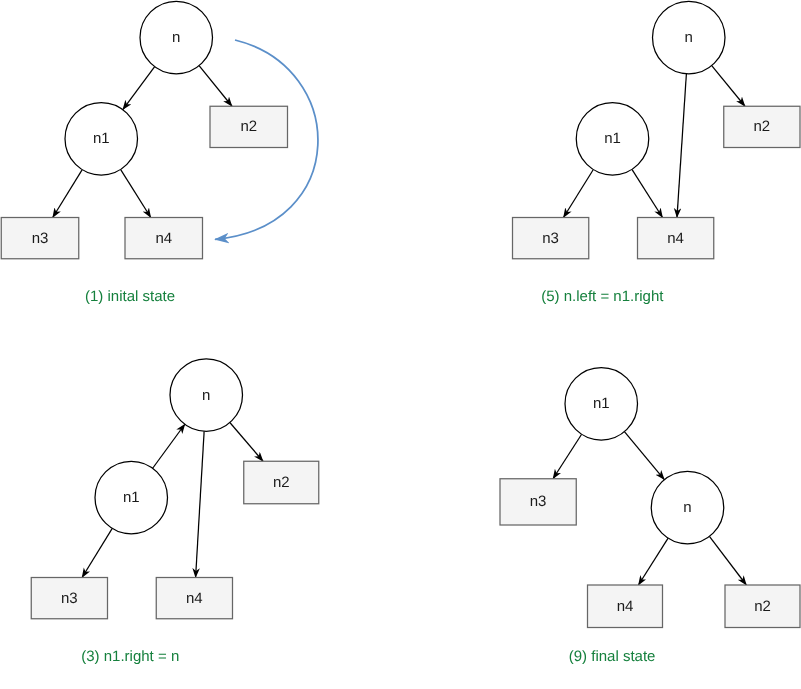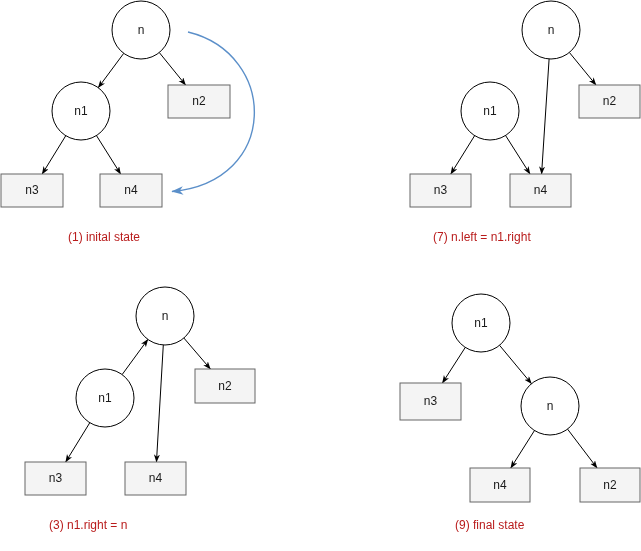--- a/index.html
+++ b/index.html
@@ -50,21 +50,21 @@
   }
   .edge-blue {
     fill: none;
     stroke: #5b8fc9;
     stroke-width: 1.4;
   }
   .caption {
     position: absolute;
     font-family: "Liberation Sans", sans-serif;
     font-size: 12px;
-    color: #b91c1c;
+    color: #15803d;
     white-space: nowrap;
   }
 </style>
 </head>
 <body>
 
 <div id="canvas">
   <svg class="diagram" viewBox="0 0 641 551">
     <defs>
       <marker id="arrow-black" markerWidth="9" markerHeight="9" refX="7.5" refY="3" orient="auto" markerUnits="strokeWidth">
@@ -171,16 +171,16 @@
           <text x="500" y="485.5" class="node-label">n4</text>
         </g>
         <g>
           <rect x="580" y="468" width="60" height="34" class="node-rect"></rect>
           <text x="610" y="485.5" class="node-label">n2</text>
         </g>
       </g>
   </svg>
 
   <div class="caption" style="left:68px; top:230px;">(1) inital state</div>
-  <div class="caption" style="left:433px; top:230px;">(7) n.left = n1.right</div>
-  <div class="caption" style="left:49px; top:518px;">(3) n1.right = n</div>
+  <div class="caption" style="left:433px; top:230px;">(5) n.left = n1.right</div>
+  <div class="caption" style="left:65px; top:518px;">(3) n1.right = n</div>
   <div class="caption" style="left:455px; top:518px;">(9) final state</div>
 </div>
 
 </body></html>

